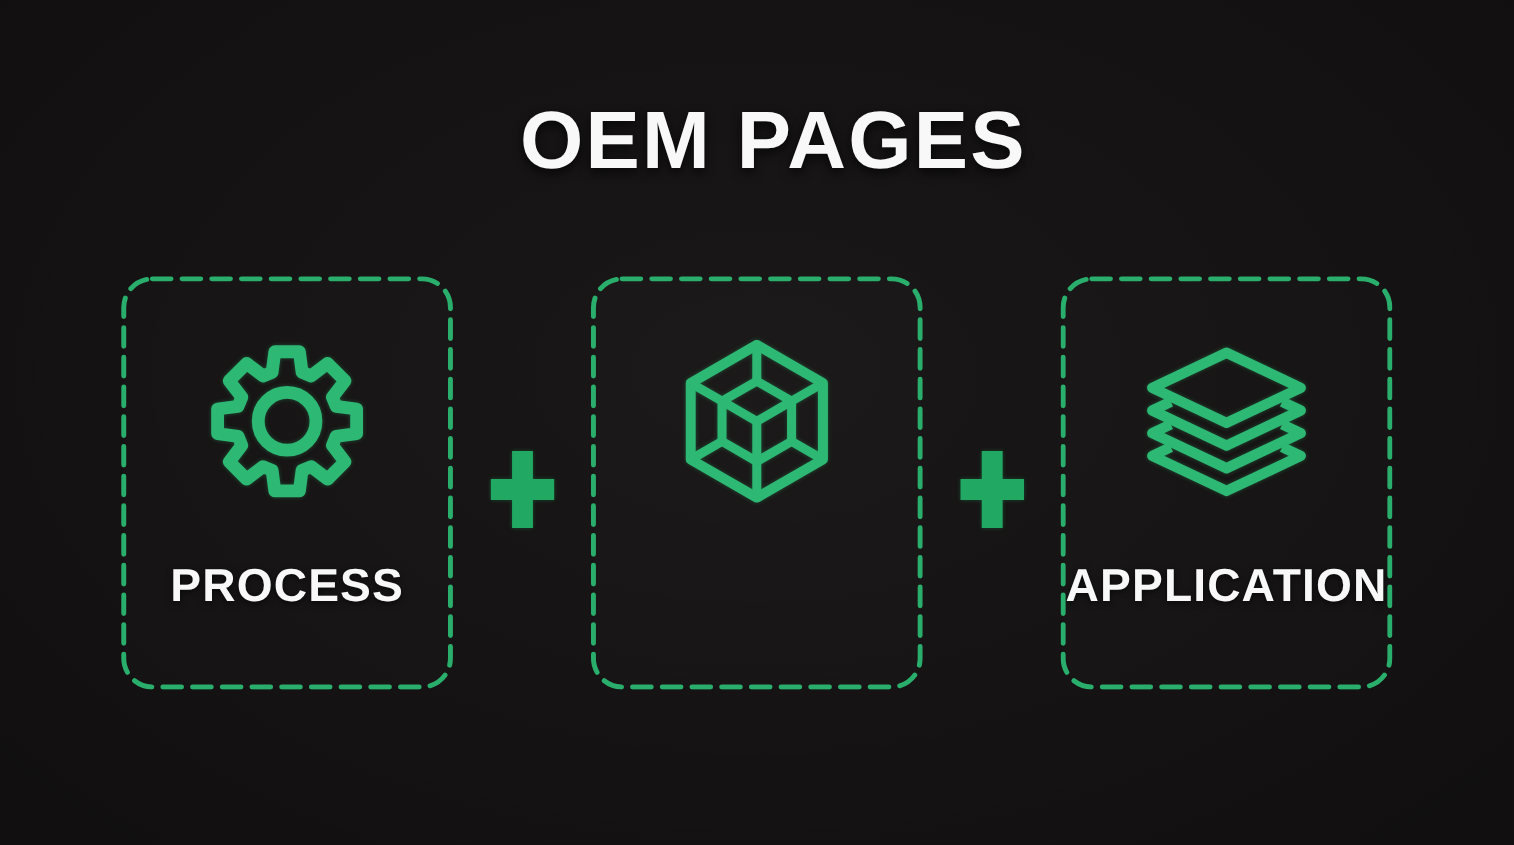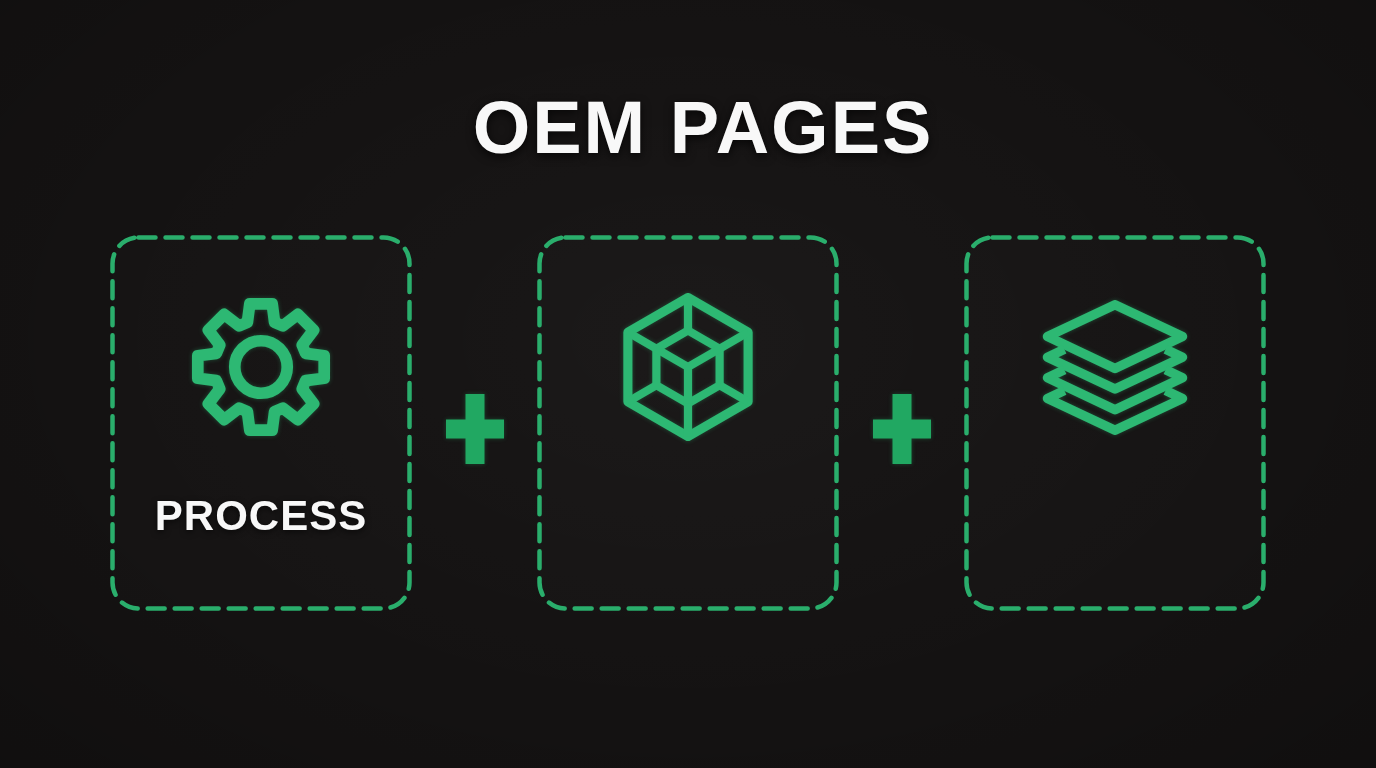--- a/index.html
+++ b/index.html
@@ -17,21 +17,21 @@
   }
   .page-title {
     position: absolute; top: 76px; left: 0; width: 100%;
     margin: 15px; text-align: center;
     font-size: 74px; line-height: 74px; font-weight: 800;
     letter-spacing: 2px;
     color: var(--text-white, #f8f8f8);
     text-shadow: 0 3px 10px rgba(0,0,0,0.7);
   }
   .cards-row {
-    position: absolute; top: 235px; left: 0; width: 100%;
+    position: absolute; top: 251px; left: 0; width: 100%;
     display: flex; justify-content: center; align-items: stretch;
   }
   .card {
     width: 302px; height: 376px;
     position: relative;
     display: flex; flex-direction: column; align-items: center;
   }
   .card-border { position: absolute; inset: 0; color: var(--border-green, #2aae6c); }
   .card-icon {
     margin-top: 58px; height: 148px;
@@ -109,15 +109,16 @@
       <rect x="2.5" y="2.5" width="297" height="371" rx="26" fill="rgba(255,255,255,0.012)" stroke="currentColor" stroke-width="4.5" stroke-dasharray="17 10" stroke-linecap="round"></rect>
     </svg>
     <div class="card-icon">
       <svg width="150" height="137" viewBox="0 0 160 146" fill="none" stroke="currentColor" stroke-width="10" stroke-linejoin="round">
         <polygon points="80,6 152,40 80,74 8,40"></polygon>
         <path d="M26 53.5 L8 62 L80 96 L152 62 L134 53.5"></path>
         <path d="M26 75.5 L8 84 L80 118 L152 84 L134 75.5"></path>
         <path d="M26 97.5 L8 106 L80 140 L152 106 L134 97.5"></path>
       </svg>
     </div>
+    <div class="card-label">APPLICATION</div>
   </div>
 
 </div>
 
 </body></html>

